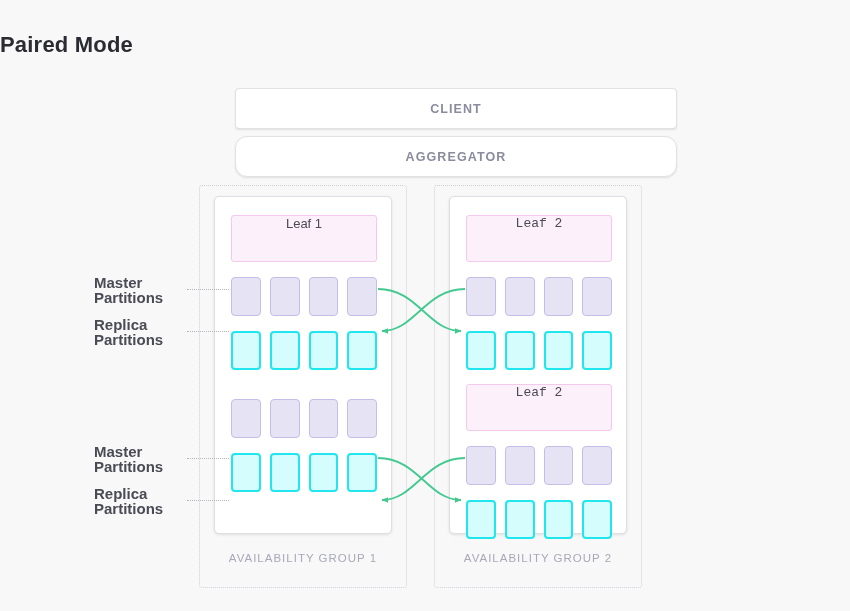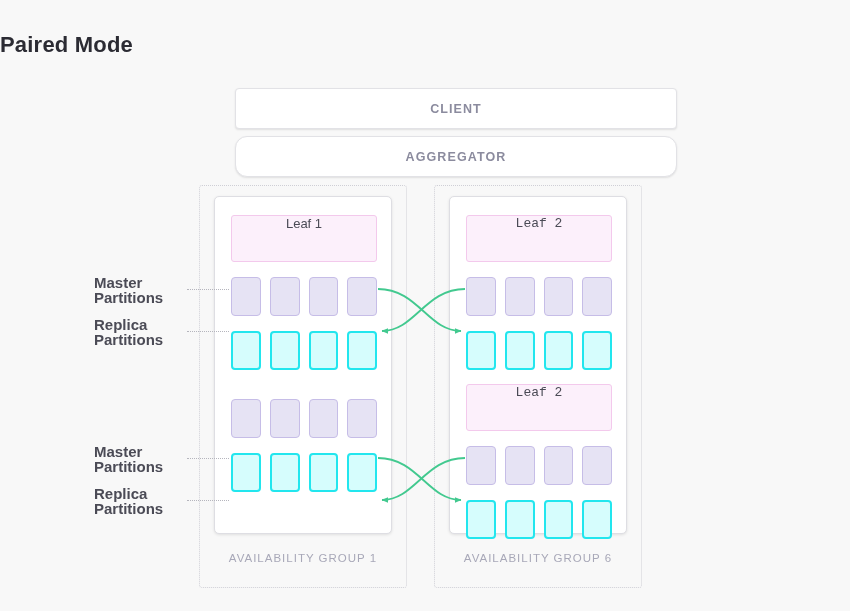--- a/index.html
+++ b/index.html
@@ -225,21 +225,21 @@
       <div class="part replica"></div>
       <div class="part replica"></div>
       <div class="part replica"></div>
       <div class="part replica"></div>
     </div>
   </div>
 
 </div>
 
 <div class="ag" id="ag-2">
-  <div class="ag-label">AVAILABILITY GROUP 6</div>
+  <div class="ag-label">AVAILABILITY GROUP 2</div>
 </div>
 
 <div class="leafcard" id="card-2">
 
   <div class="leafgroup g-top">
     <div class="leafbox">
       <span>Leaf 2</span>
     </div>
     <div class="prow">
       <div class="part master"></div>

